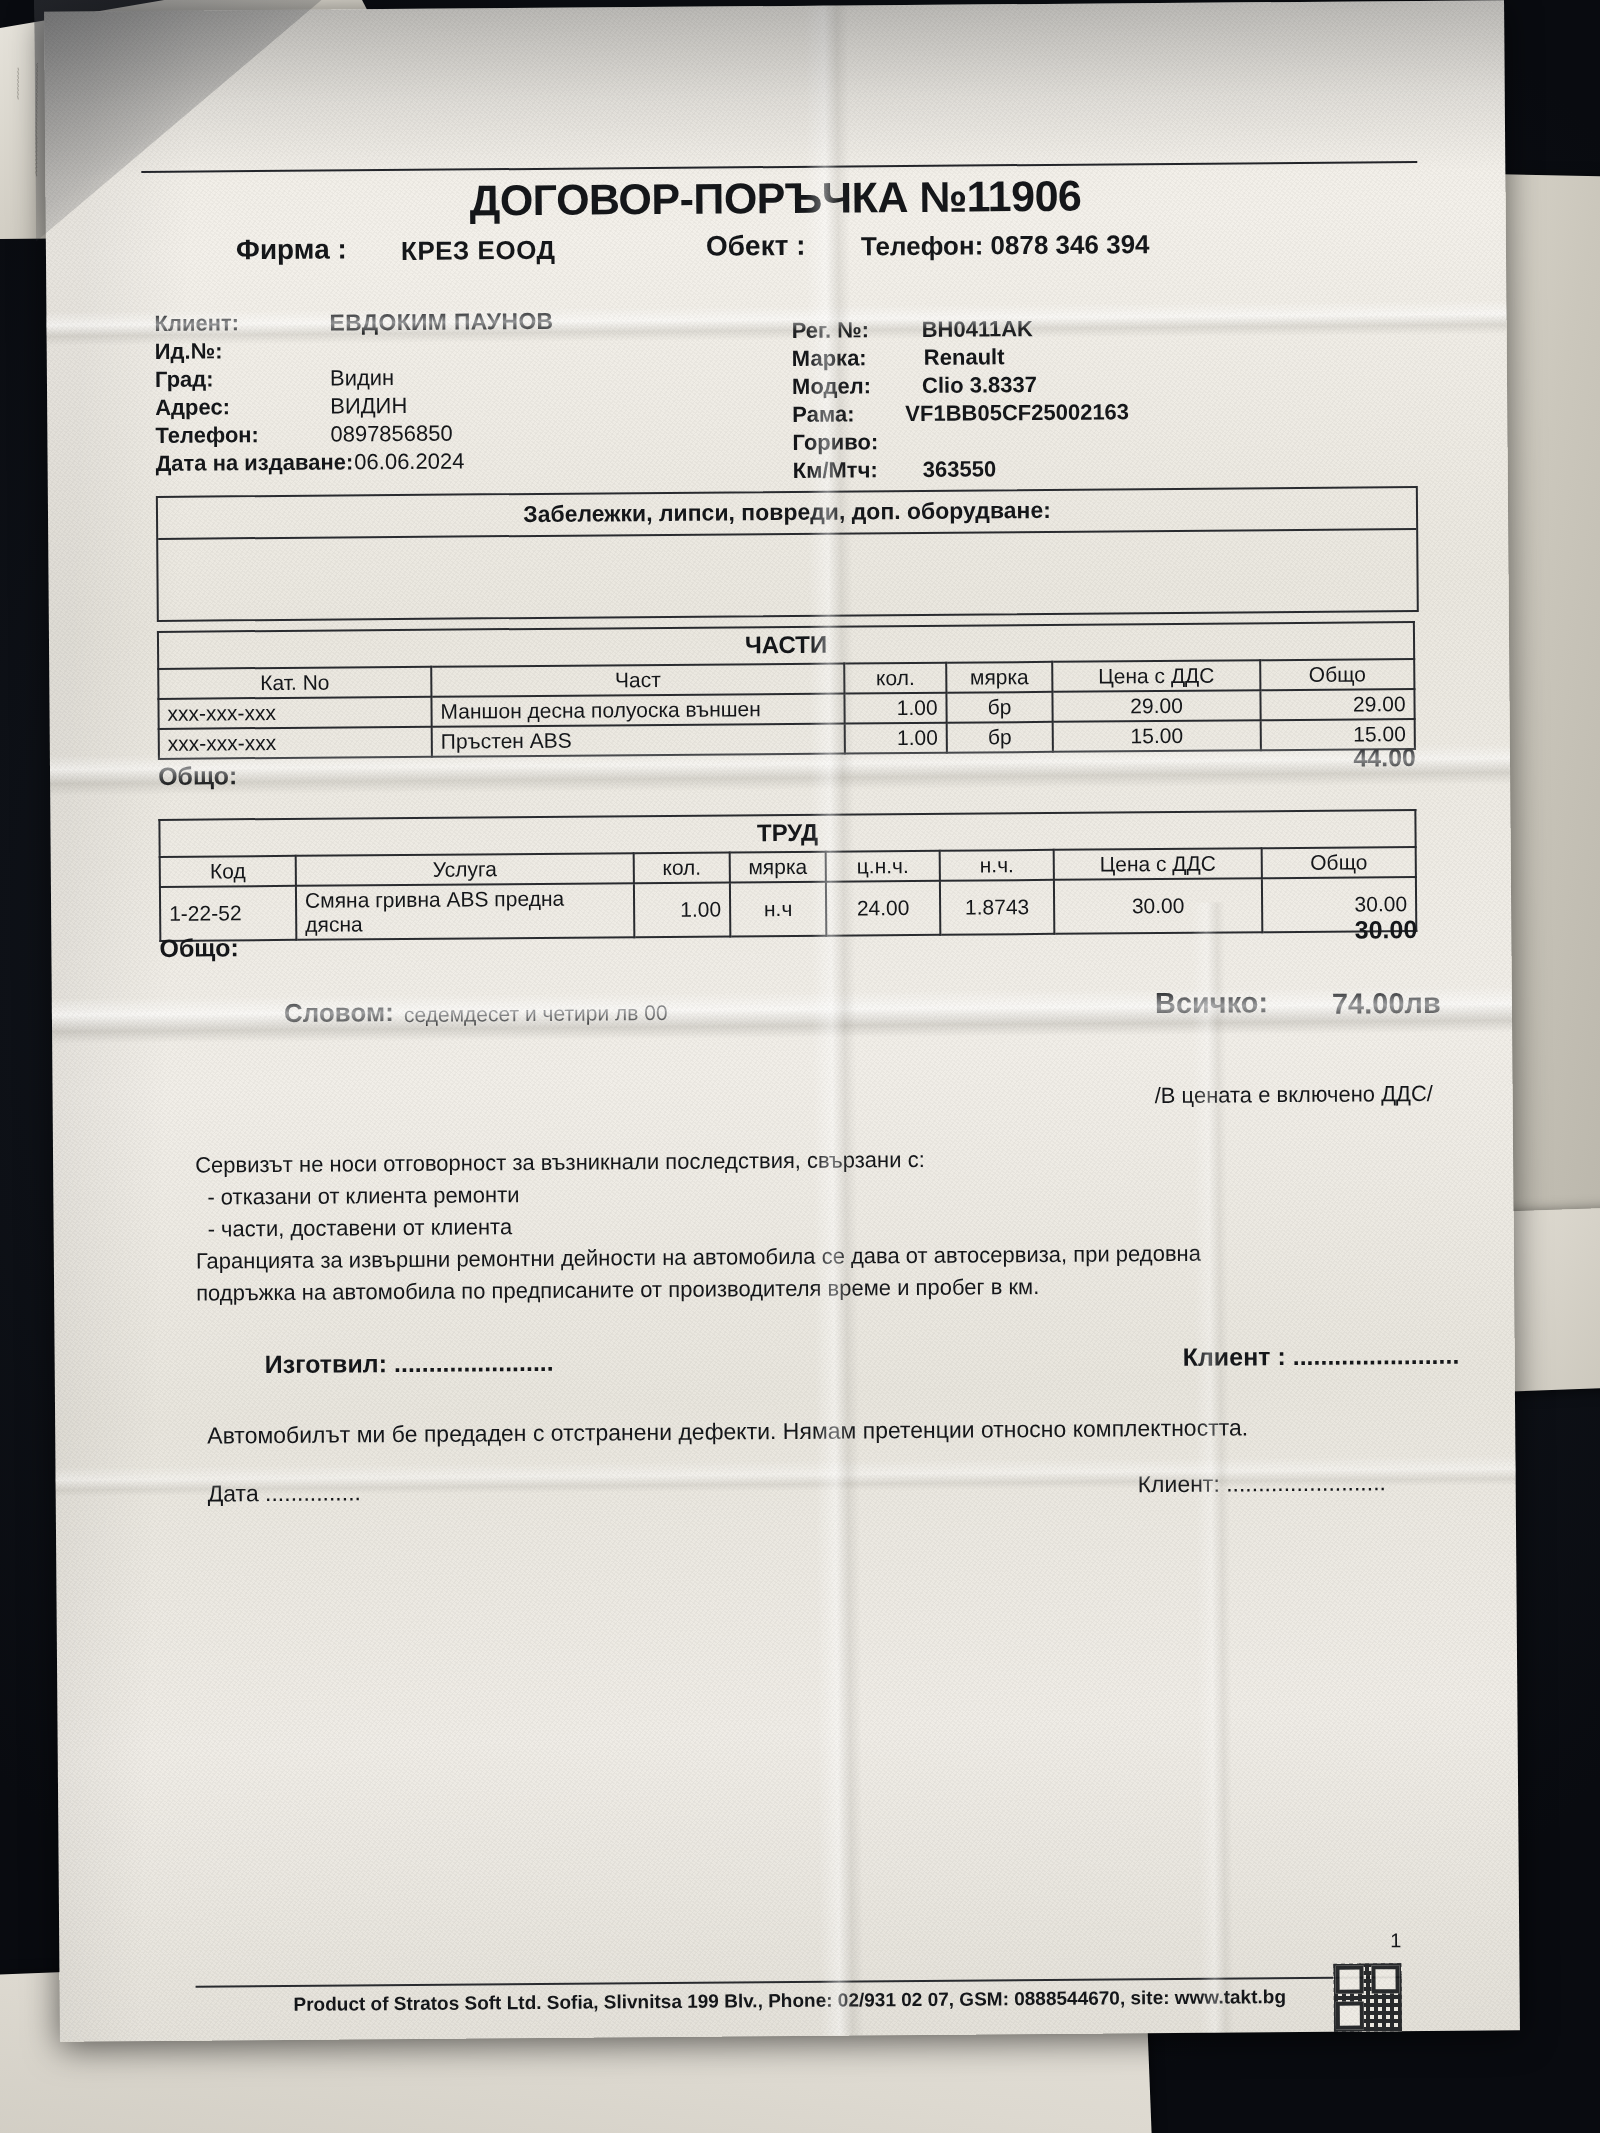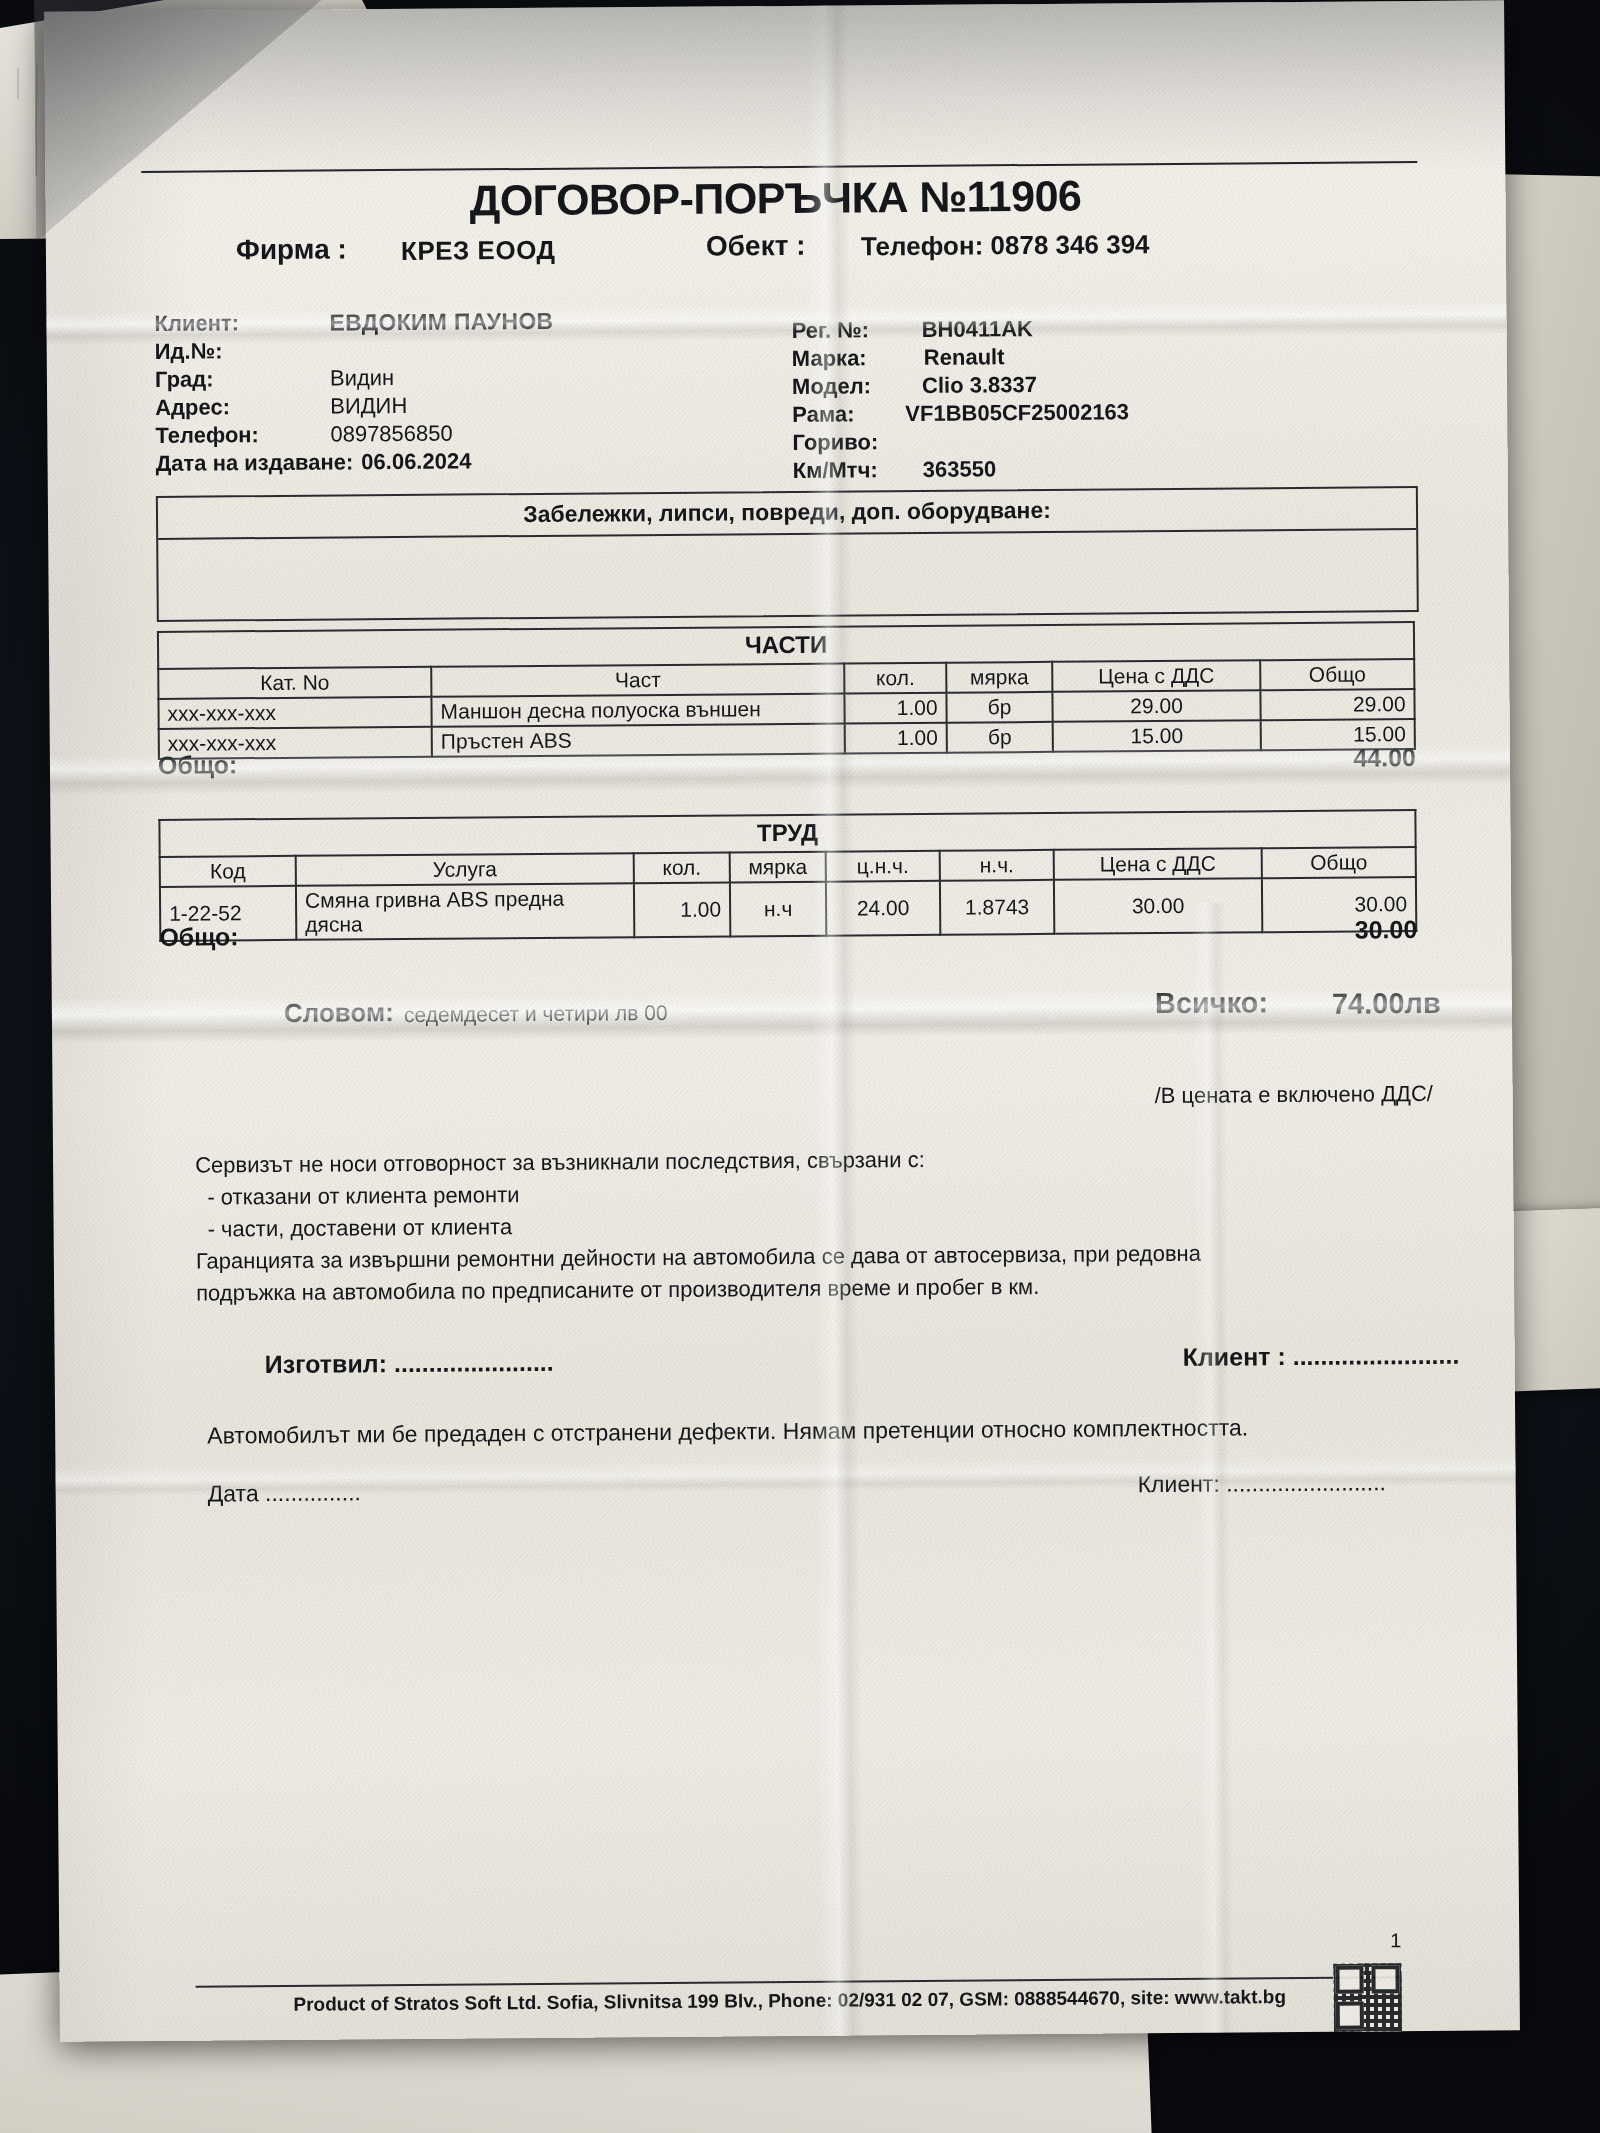--- a/index.html
+++ b/index.html
@@ -102,40 +102,40 @@
   .info-left{position:absolute;left:108px;top:300px;width:560px;}
   .info-right{position:absolute;left:745px;top:312px;width:520px;}
   .row{position:relative;height:28px;font-size:22px;}
   .row .k{position:absolute;left:0;top:0;font-weight:bold;}
   .row .v{position:absolute;top:0;font-weight:normal;}
   .info-left .v{left:175px;}
   .info-left .row.strong .v{font-weight:bold;font-size:23px;letter-spacing:.3px;}
   .info-right .row .k{font-weight:bold;}
   .info-right .row .v{font-weight:bold;}
   .date-row{position:absolute;left:108px;top:440px;font-size:22px;font-weight:bold;}
-  .date-row .v{font-weight:bold;margin-left:8px;}
+  .date-row .v{font-weight:normal;margin-left:1px;}
 
   
   .notes-box{position:absolute;left:108px;top:485px;width:1258px;height:122px;border:2px solid #2a2c30;}
   .notes-title{position:absolute;left:0;right:0;top:6px;text-align:center;font-size:23px;font-weight:bold;}
   .notes-sep{position:absolute;left:0;right:0;top:40px;height:2px;background:#2a2c30;}
 
   
   table{border-collapse:collapse;width:100%;font-size:21px;}
   table td,table th{border:2px solid #2a2c30;padding:2px 8px;font-weight:normal;}
   .tbl-wrap{position:absolute;}
   .sec-title{text-align:center;font-size:24px;font-weight:bold;border:2px solid #2a2c30;border-bottom:none;padding:3px 0 4px;}
   .hdr-cell{text-align:center;font-size:21px;}
   .num{text-align:right;}
   .ctr{text-align:center;}
 
   .parts-wrap{left:108px;top:620px;width:1258px;}
   .labor-wrap{left:108px;top:808px;width:1258px;}
 
-  .total-line{position:absolute;font-size:25px;font-weight:bold;}
+  .total-line{position:absolute;font-size:25px;font-weight:bold;margin-top:11px;}
   .parts-total-lbl{left:108px;top:740px;}
   .parts-total-val{left:1230px;top:742px;width:136px;text-align:right;font-size:25px;font-weight:bold;position:absolute;}
   .labor-total-lbl{left:108px;top:912px;}
   .labor-total-val{left:1230px;top:914px;width:136px;text-align:right;font-size:25px;font-weight:bold;position:absolute;}
 
   
   .words-lbl{position:absolute;left:232px;top:988px;font-size:26px;font-weight:bold;}
   .words-val{position:absolute;left:352px;top:994px;font-size:21px;}
   .grand-lbl{position:absolute;left:1103px;top:984px;font-size:29px;font-weight:bold;}
   .grand-val{position:absolute;left:1280px;top:986px;font-size:29px;font-weight:bold;}

